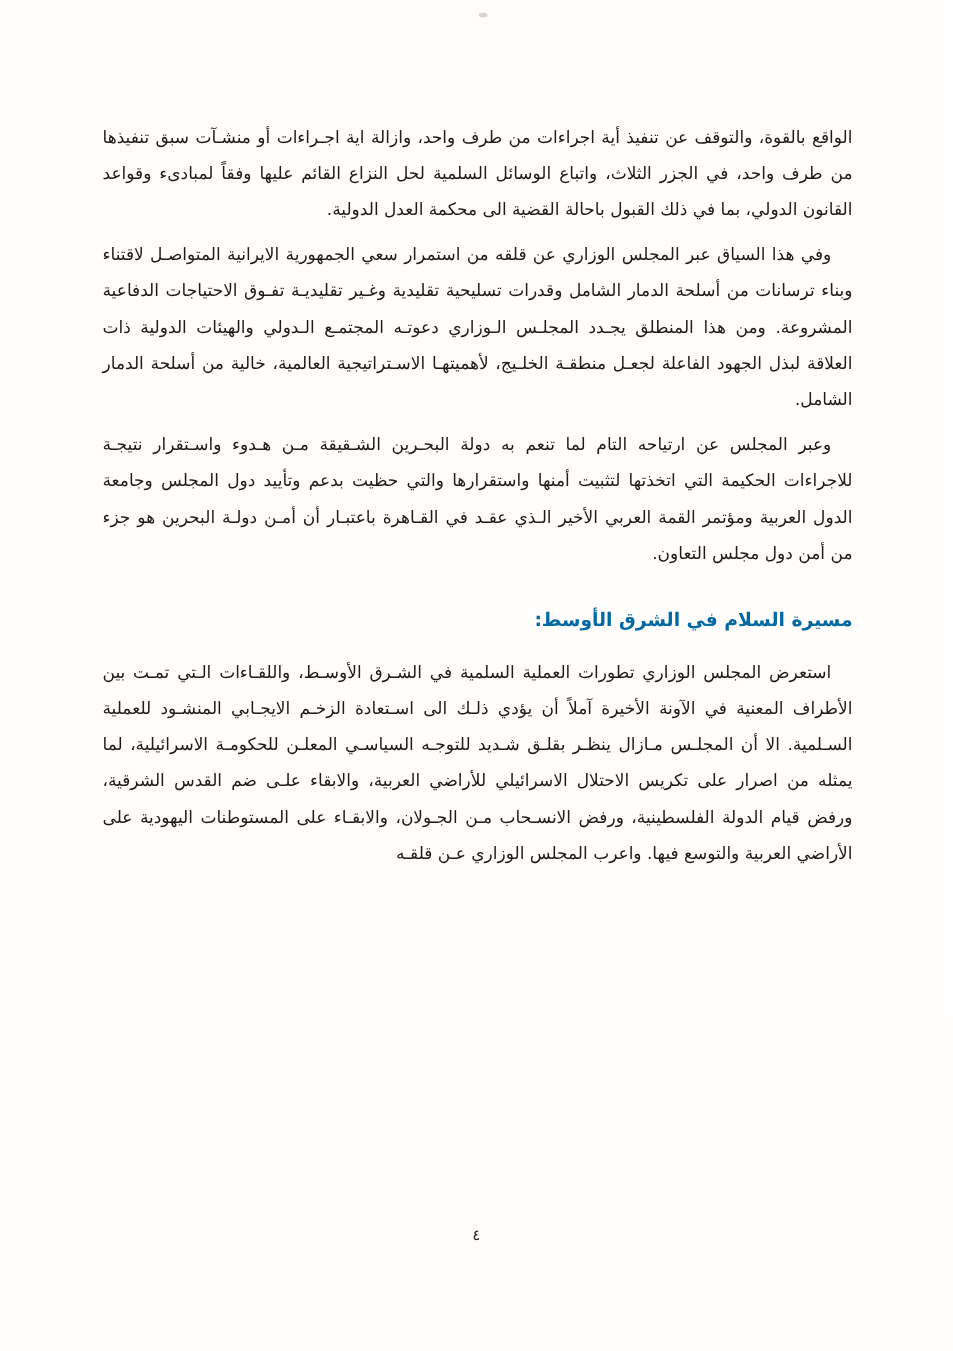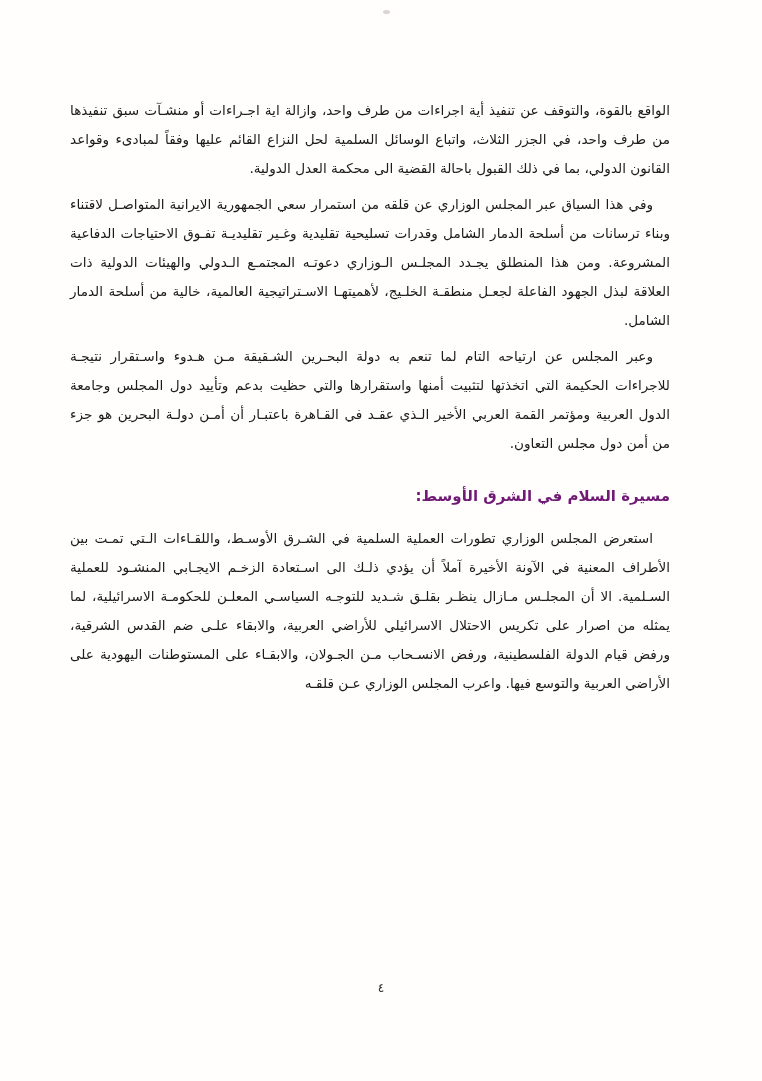--- a/index.html
+++ b/index.html
@@ -22,40 +22,40 @@
     right: 372px;
     width: 7px;
     height: 4px;
     background: #b9b4ad;
     border-radius: 50%;
     opacity: 0.55;
   }
   .content {
     position: absolute;
     top: 96px;
-    right: 92px;
+    right: 80px;
     width: 600px;
     color: #1d1b18;
     font-size: 13.6px;
     line-height: 29px;
     text-align: justify;
     text-justify: inter-word;
   }
   .para {
     margin: 0 0 7px 0;
     text-indent: 17px;
   }
   .para.no-indent {
     text-indent: 0;
   }
   .heading {
     margin: 24px 0 13px 0;
     font-size: 15px;
     font-weight: bold;
-    color: #701a75;
+    color: #0369a1;
     text-align: right;
     letter-spacing: 0.3px;
   }
   .page-number {
     position: absolute;
     bottom: 86px;
     left: 0;
     width: 100%;
     text-align: center;
     font-size: 12px;

